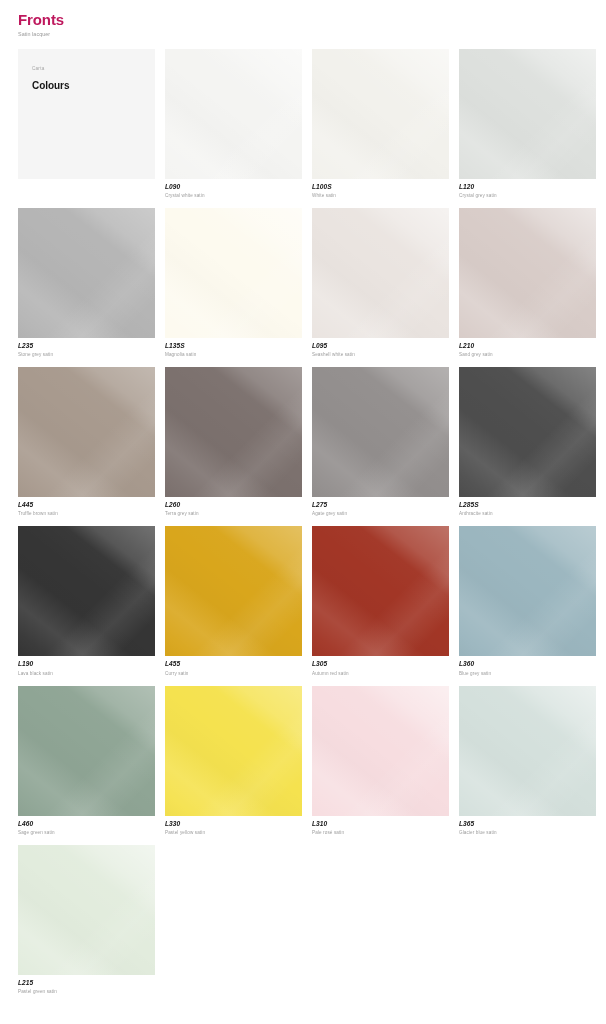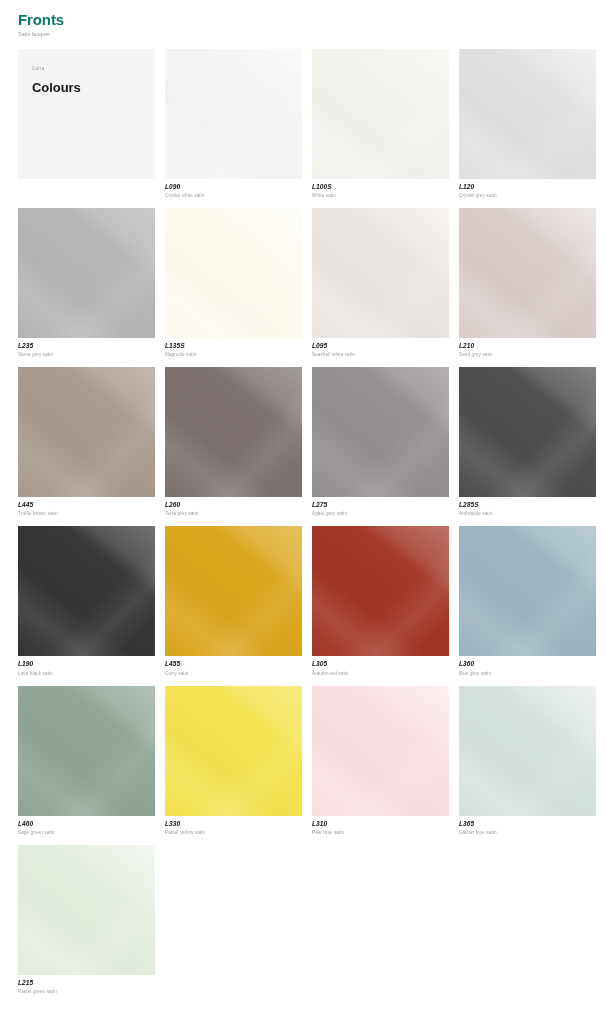--- a/index.html
+++ b/index.html
@@ -21,21 +21,21 @@
   
   .page-header {
     padding: 11px 18px 0 18px;
   }
   .page-title {
     font-size: 15px;
     font-weight: 700;
     letter-spacing: -0.1px;
     line-height: 1.15;
     margin: 0;
-    color: #0f766e;
+    color: #be185d;
   }
   .page-subtitle {
     font-size: 5.4px;
     font-weight: 400;
     letter-spacing: 0.05px;
     color: #9a9a9a;
     margin: 3px 0 0 0;
     line-height: 1.2;
   }
 
@@ -61,21 +61,21 @@
     padding: 17px 14px 0 14px;
   }
   .intro-eyebrow {
     font-size: 4.6px;
     color: #a6a6a6;
     letter-spacing: 0.25px;
     line-height: 1.2;
     margin: 0 0 9px 0;
   }
   .intro-heading {
-    font-size: 13px;
+    font-size: 10px;
     font-weight: 700;
     color: #161616;
     letter-spacing: -0.05px;
     margin: 0;
     line-height: 1.2;
   }
 
   
   .swatch-tile {
     width: 137px;

